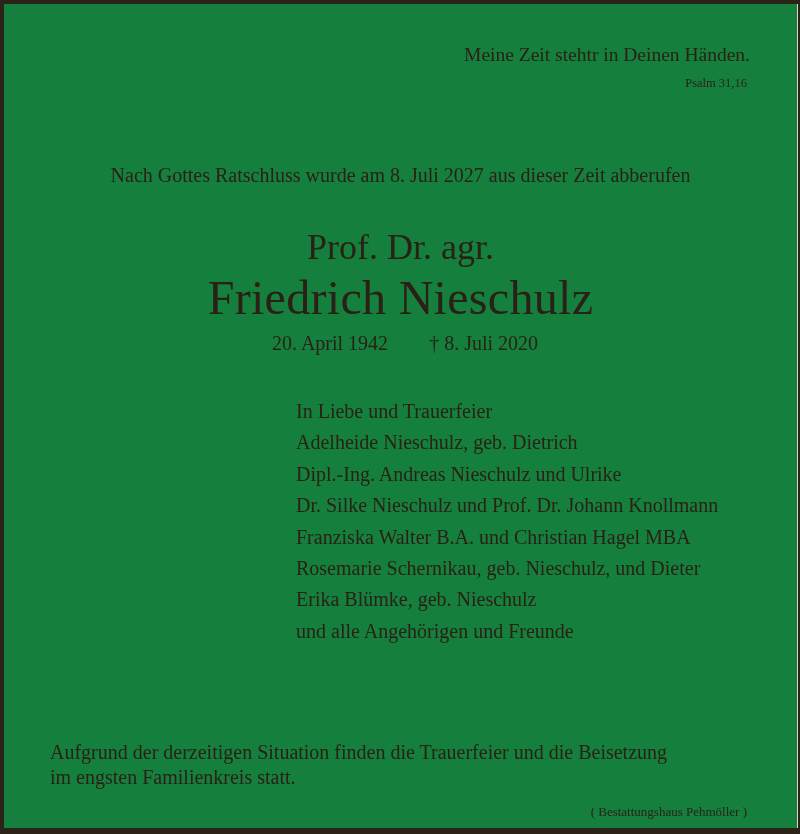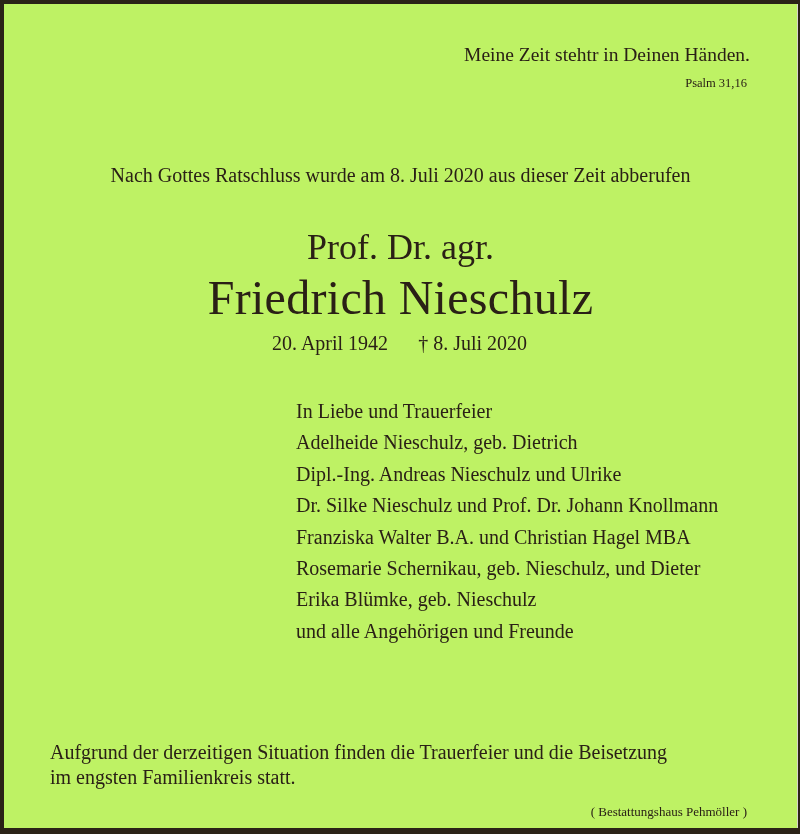--- a/index.html
+++ b/index.html
@@ -7,45 +7,45 @@
       width: 800px; height: 834px;
       background: #2b2317;
       font-family: "Liberation Serif", "DejaVu Serif", serif;
       color: #2a2016;
       overflow: hidden;
     }
     .card {
       position: absolute;
       left: 4px; top: 4px;
       width: 793px; height: 824px;
-      background: #bef264;
+      background: #15803d;
       border-right: 1px solid #d8d4cc;
     }
     .abs { position: absolute; white-space: nowrap; }
     .motto { right: 47px; top: 40px; font-size: 19.5px; }
     .psalm { right: 50px; top: 72px; font-size: 12.5px; }
     .intro { left: 0; right: 0; top: 160px; text-align: center; font-size: 20px; }
     .title { left: 0; right: 0; top: 222px; text-align: center; font-size: 36px; }
     .name { left: 0; right: 0; top: 266px; text-align: center; font-size: 48px; letter-spacing: 0.3px; }
     .dates { left: 268px; top: 328px; font-size: 20px; }
-    .dates .died { margin-left: 30px; }
+    .dates .died { margin-left: 41px; }
     .family { left: 292px; top: 392px; font-size: 20px; line-height: 31.4px; }
     .family div { white-space: nowrap; }
     .address { left: 46px; top: 696px; font-size: 20px; }
     .notice { left: 46px; top: 736px; font-size: 20px; line-height: 25px; }
     .funeral-home { right: 50px; top: 800px; font-size: 13px; }
   </style>
 </head>
 <body>
 
 <div class="card">
   <div class="abs motto">Meine Zeit stehtr in Deinen Händen.</div>
   <div class="abs psalm">Psalm 31,16</div>
 
-  <div class="abs intro">Nach Gottes Ratschluss wurde am 8. Juli 2020 aus dieser Zeit abberufen</div>
+  <div class="abs intro">Nach Gottes Ratschluss wurde am 8. Juli 2027 aus dieser Zeit abberufen</div>
 
   <div class="abs title">Prof. Dr. agr.</div>
   <div class="abs name">Friedrich Nieschulz</div>
 
   <div class="abs dates">
     <span>20. April 1942</span><span class="died"><span>†</span> <span>8. Juli 2020</span></span>
   </div>
 
   <div class="abs family">
     <div>In Liebe und Trauerfeier</div>

